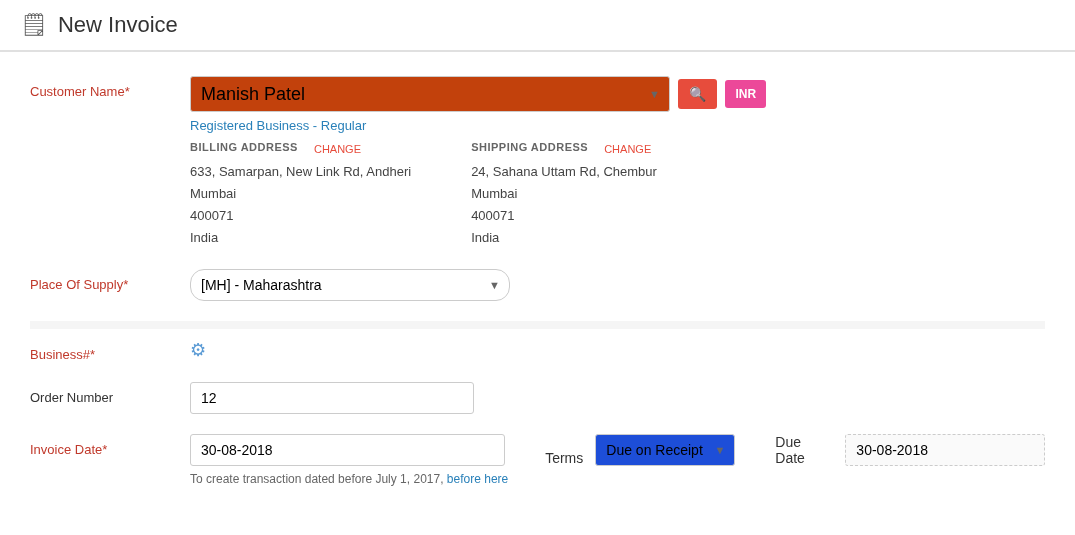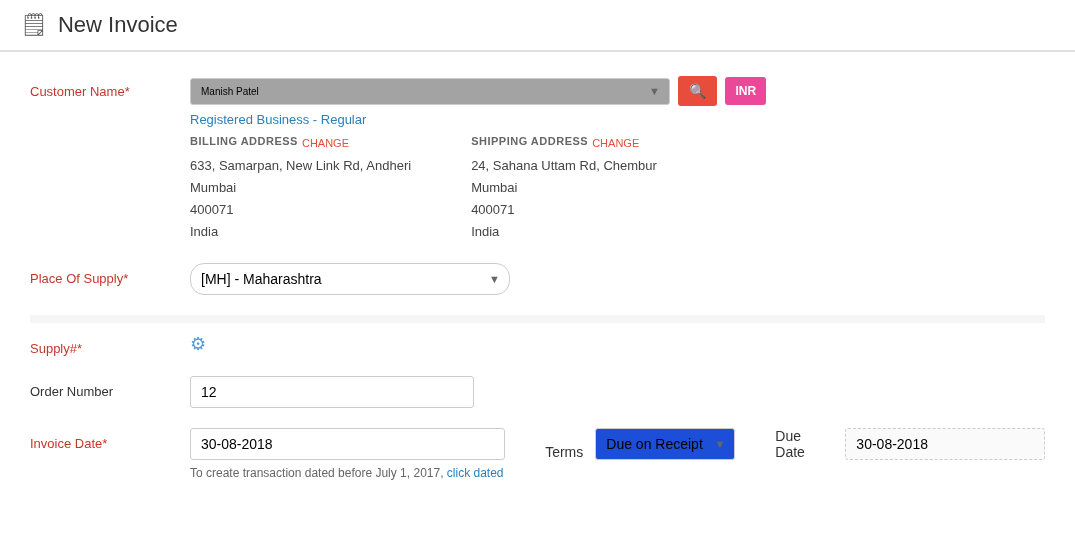--- a/index.html
+++ b/index.html
@@ -25,21 +25,21 @@
     }
     .form-label.black { color: #333; }
     .form-control-area { flex: 1; }
 
     .customer-input-row { display: flex; align-items: center; gap: 8px; }
     .select-wrapper {
       position: relative; width: 480px;
     }
     .select-wrapper select {
       width: 100%; padding: 7px 30px 7px 10px; border: 1px solid #ccc;
-      border-radius: 3px; font-size: 10px; background: #a3a3a3;
+      border-radius: 3px; font-size: 18px; background: #c2410c;
       appearance: none; cursor: pointer;
     }
     .select-arrow {
       position: absolute; right: 10px; top: 50%; transform: translateY(-50%);
       pointer-events: none; color: #666; font-size: 11px;
     }
     .btn-search {
       background: #e74c3c; border: none; border-radius: 3px;
       padding: 7px 11px; cursor: pointer; color: #fff; font-size: 14px;
     }
@@ -53,21 +53,21 @@
     }
 
     .address-section { display: flex; gap: 60px; margin-top: 8px; }
     .address-col {}
     .address-header {
       font-size: 11px; font-weight: bold; color: #666; letter-spacing: 0.5px;
       text-transform: uppercase; margin-bottom: 4px;
     }
     .change-link {
       font-size: 11px; color: #e74c3c; cursor: pointer; font-weight: 500;
-      margin-left: 4px; text-transform: uppercase;
+      margin-left: 16px; text-transform: uppercase;
     }
     .address-text { font-size: 13px; color: #444; line-height: 1.7; }
 
     .supply-select-wrapper {
       position: relative; width: 320px;
     }
     .supply-select-wrapper select {
       width: 100%; padding: 7px 30px 7px 10px; border: 1px solid #ccc;
       border-radius: 14px; font-size: 14px; background: #fff;
       appearance: none; cursor: pointer;
@@ -172,21 +172,21 @@
       <div class="supply-select-wrapper">
         <select><option>[MH] - Maharashtra</option><option>[DL] - Delhi</option><option>[KA] - Karnataka</option><option>[TN] - Tamil Nadu</option></select>
         <span class="select-arrow">▼</span>
       </div>
     </div>
   </div>
 
   <div class="divider-section"></div>
 
   <div class="form-row">
-    <div class="form-label">Supply#*</div>
+    <div class="form-label">Business#*</div>
     <div class="form-control-area">
       <div class="invoice-number-row">
         <span class="gear-icon">⚙</span>
       </div>
     </div>
   </div>
 
   <div class="form-row">
     <div class="form-label black">Order Number</div>
     <div class="form-control-area">
@@ -208,18 +208,18 @@
           </div>
         </div>
 
         <div class="due-date-group">
           <span class="due-date-label">Due Date</span>
           <input class="due-date-input" type="text" value="30-08-2018" style="">
         </div>
       </div>
       <div class="hint-text">
         <span>To create transaction dated before July 1, 2017,</span>
-        <a>click dated</a>
+        <a>before here</a>
       </div>
     </div>
   </div>
 
 </div>
 
 </body></html>

